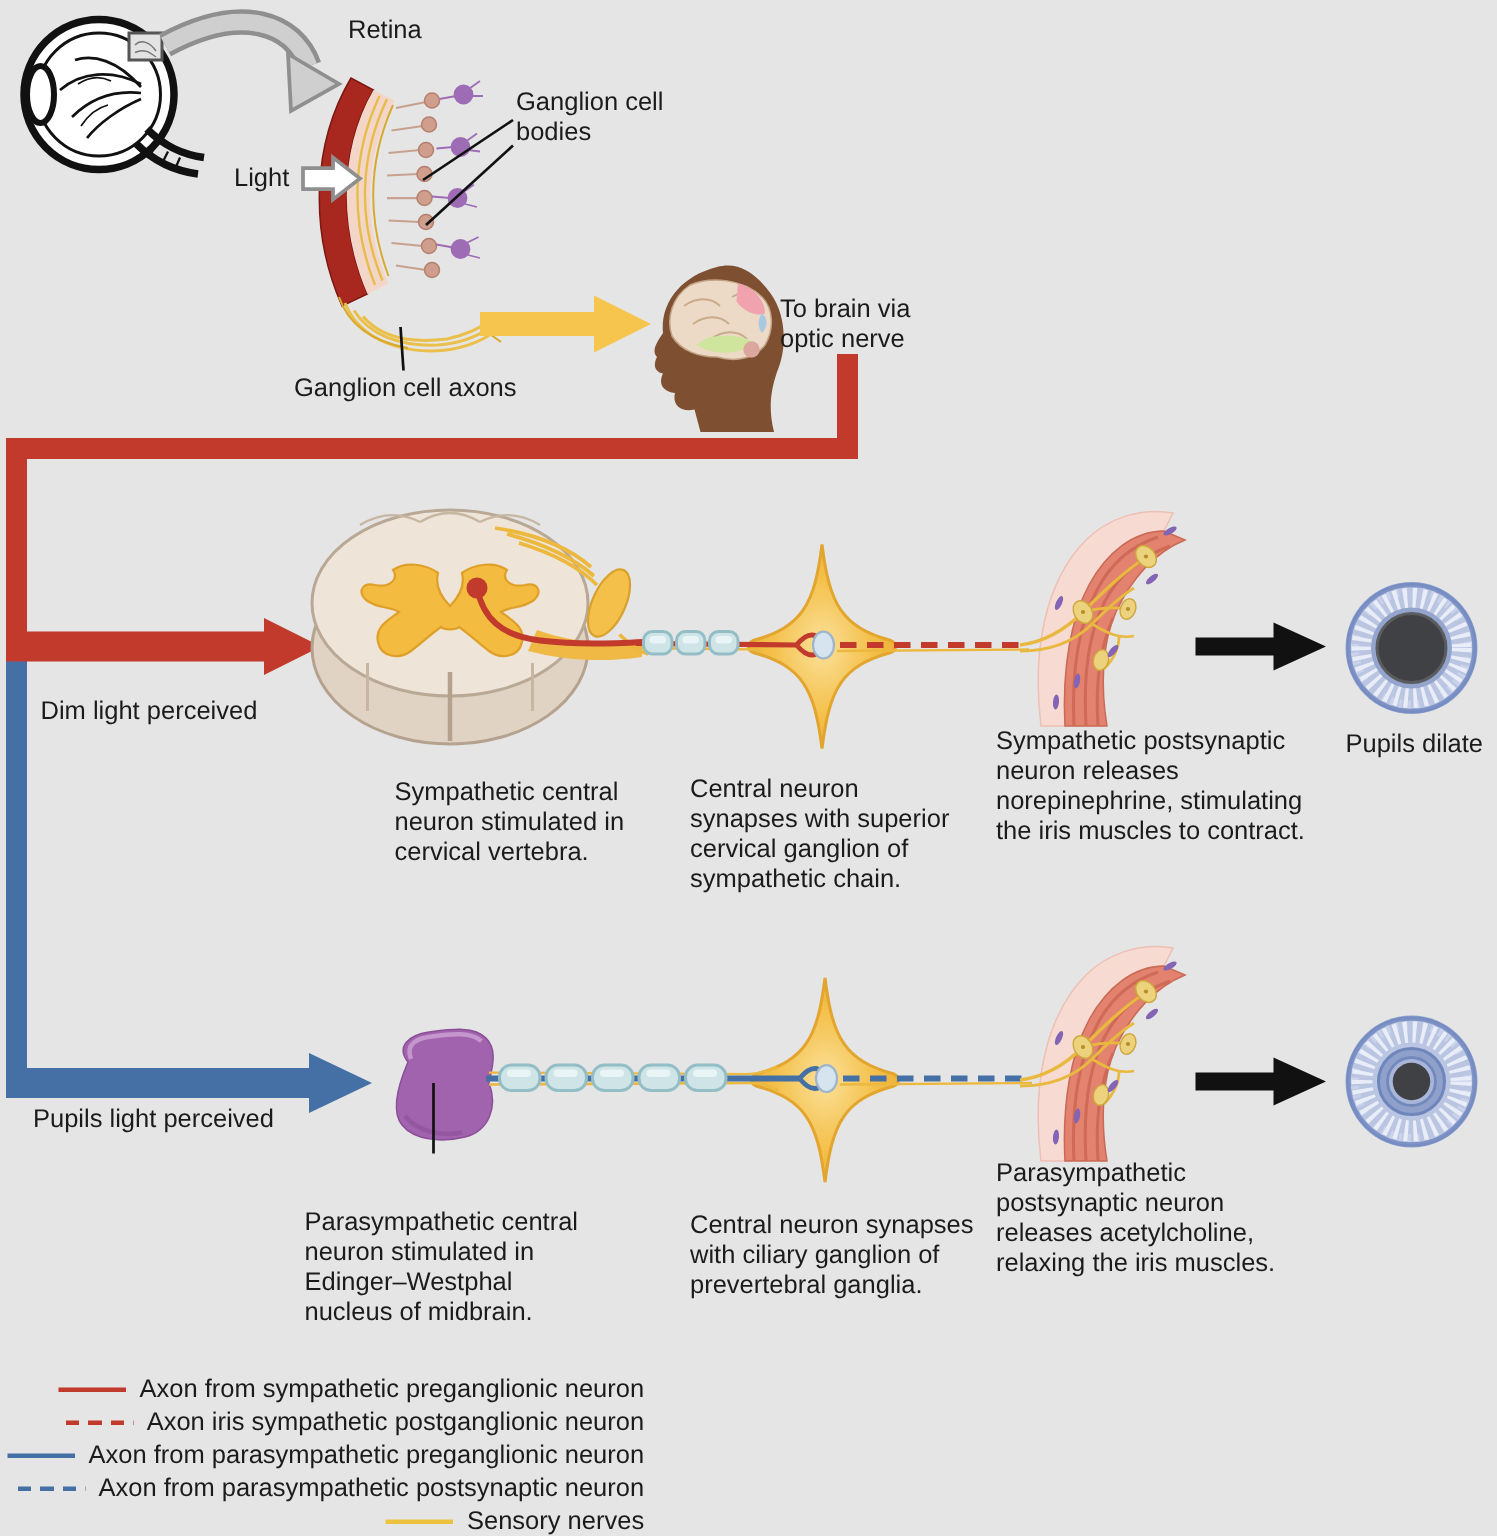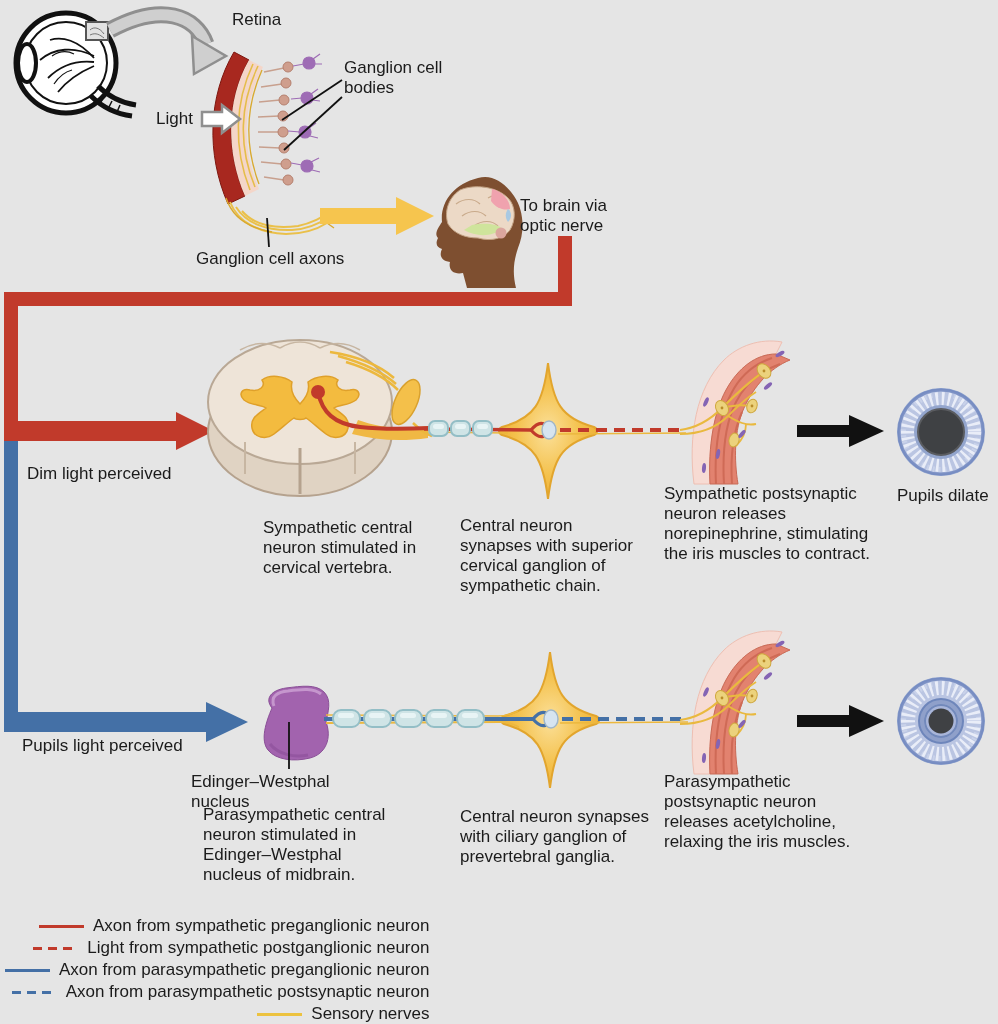--- a/index.html
+++ b/index.html
@@ -260,33 +260,32 @@
 <div class="lbl l-axons">Ganglion cell axons</div>
 <div class="lbl l-tobrain">To brain via optic nerve</div>
 
 <div class="lbl l-dimtrig">Dim light perceived</div>
 <div class="lbl l-s1">Sympathetic central neuron stimulated in cervical vertebra.</div>
 <div class="lbl l-s2">Central neuron synapses with superior cervical ganglion of sympathetic chain.</div>
 <div class="lbl l-s3">Sympathetic postsynaptic neuron releases norepinephrine, stimulating the iris muscles to contract.</div>
 <div class="lbl l-dilate">Pupils dilate</div>
 
 <div class="lbl l-brighttrig">Pupils light perceived</div>
-<div class="lbl l-ew">Edinger–Westphal nucleus</div>
 <div class="lbl l-b1">Parasympathetic central neuron stimulated in Edinger–Westphal nucleus of midbrain.</div>
 <div class="lbl l-b2">Central neuron synapses with ciliary ganglion of prevertebral ganglia.</div>
 <div class="lbl l-b3">Parasympathetic postsynaptic neuron releases acetylcholine, relaxing the iris muscles.</div>
 
 <div id="legend">
   <div class="leg-row">
     <span class="leg-line solid-red"></span>
     <span class="leg-lbl">Axon from sympathetic preganglionic neuron</span>
   </div>
   <div class="leg-row">
     <span class="leg-line dashed-red"></span>
-    <span class="leg-lbl">Light from sympathetic postganglionic neuron</span>
+    <span class="leg-lbl">Axon iris sympathetic postganglionic neuron</span>
   </div>
   <div class="leg-row">
     <span class="leg-line solid-blue"></span>
     <span class="leg-lbl">Axon from parasympathetic preganglionic neuron</span>
   </div>
   <div class="leg-row">
     <span class="leg-line dashed-blue"></span>
     <span class="leg-lbl">Axon from parasympathetic postsynaptic neuron</span>
   </div>
   <div class="leg-row">

